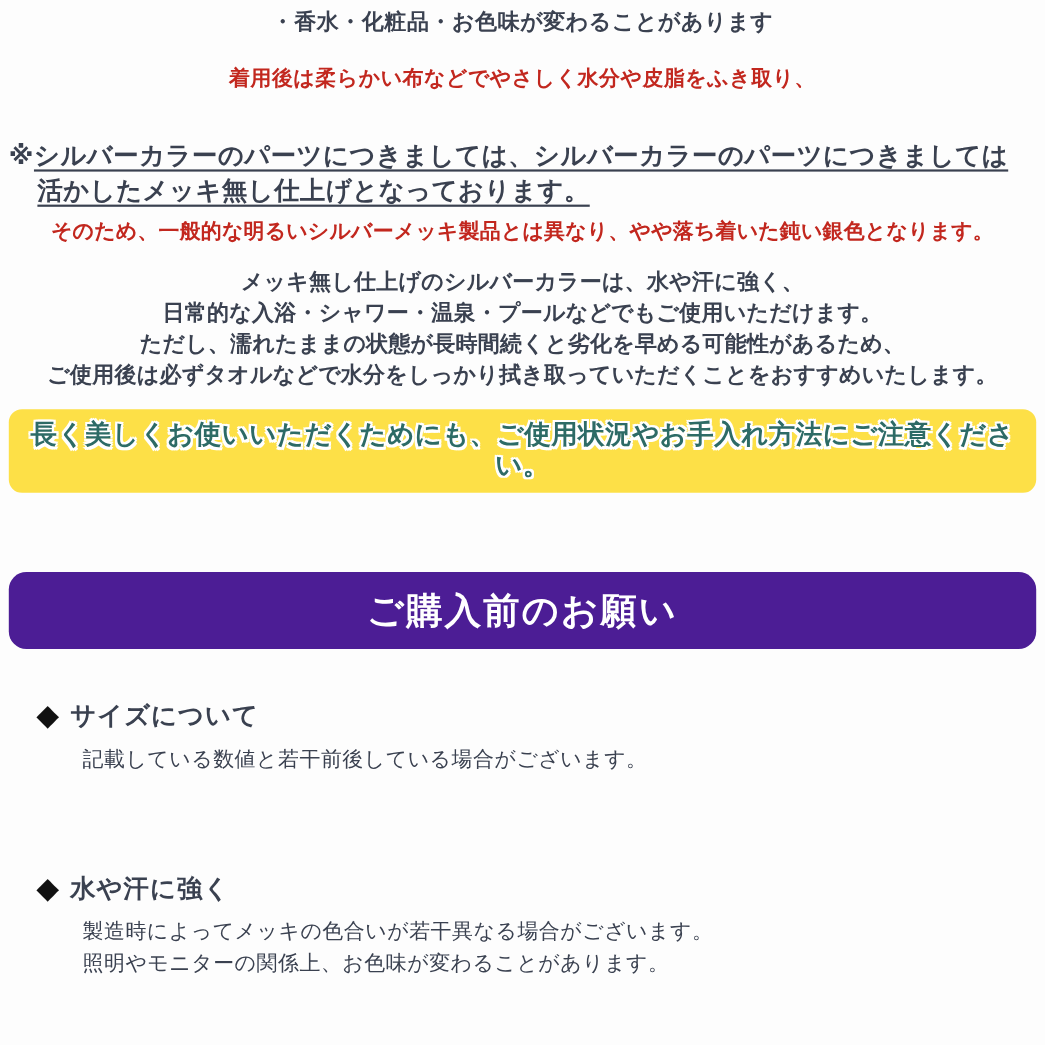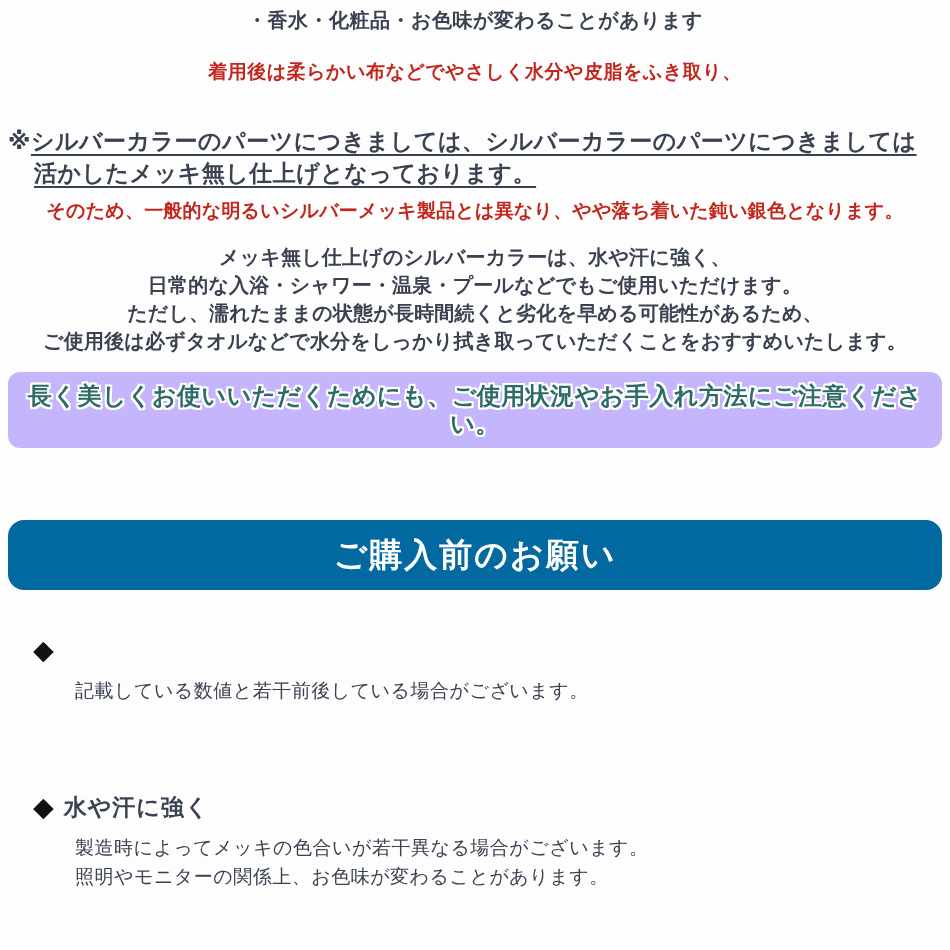--- a/index.html
+++ b/index.html
@@ -63,39 +63,39 @@
     text-align: center;
     color: #3a4150;
     font-weight: bold;
     font-size: 20px;
     line-height: 28px;
     letter-spacing: 0.2px;
   }
 
   .notice-banner {
     margin: 17px 8px 0 8px;
-    background: #c4b5fd;
+    background: #fde047;
     border-radius: 12px;
     padding: 10px 6px;
     text-align: center;
   }
   .notice-banner-text {
     color: #2d6b66;
     font-weight: bold;
     font-size: 24px;
     line-height: 28px;
     letter-spacing: 0.5px;
     text-shadow:
       -2px -2px 0 #fff, 2px -2px 0 #fff, -2px 2px 0 #fff, 2px 2px 0 #fff,
       -2px 0 0 #fff, 2px 0 0 #fff, 0 -2px 0 #fff, 0 2px 0 #fff;
   }
 
   .title-banner {
     margin: 72px 8px 0 8px;
-    background: #0369a1;
+    background: #4c1d95;
     border-radius: 16px;
     height: 70px;
     display: flex;
     align-items: center;
     justify-content: center;
   }
   .title-banner-text {
     color: #ffffff;
     font-weight: bold;
     font-size: 33px;
@@ -159,20 +159,21 @@
     <span class="notice-banner-text">長く美しくお使いいただくためにも、ご使用状況やお手入れ方法にご注意ください。</span>
   </div>
 
   <div class="title-banner">
     <span class="title-banner-text">ご購入前のお願い</span>
   </div>
 
   <div class="purchase-item">
     <div class="purchase-item-heading heading-size">
       <span class="diamond">◆</span>
+      <span>サイズについて</span>
     </div>
     <div class="purchase-item-body">
       <div>記載している数値と若干前後している場合がございます。</div>
     </div>
   </div>
 
   <div class="purchase-item">
     <div class="purchase-item-heading heading-color">
       <span class="diamond">◆</span>
       <span>水や汗に強く</span>

